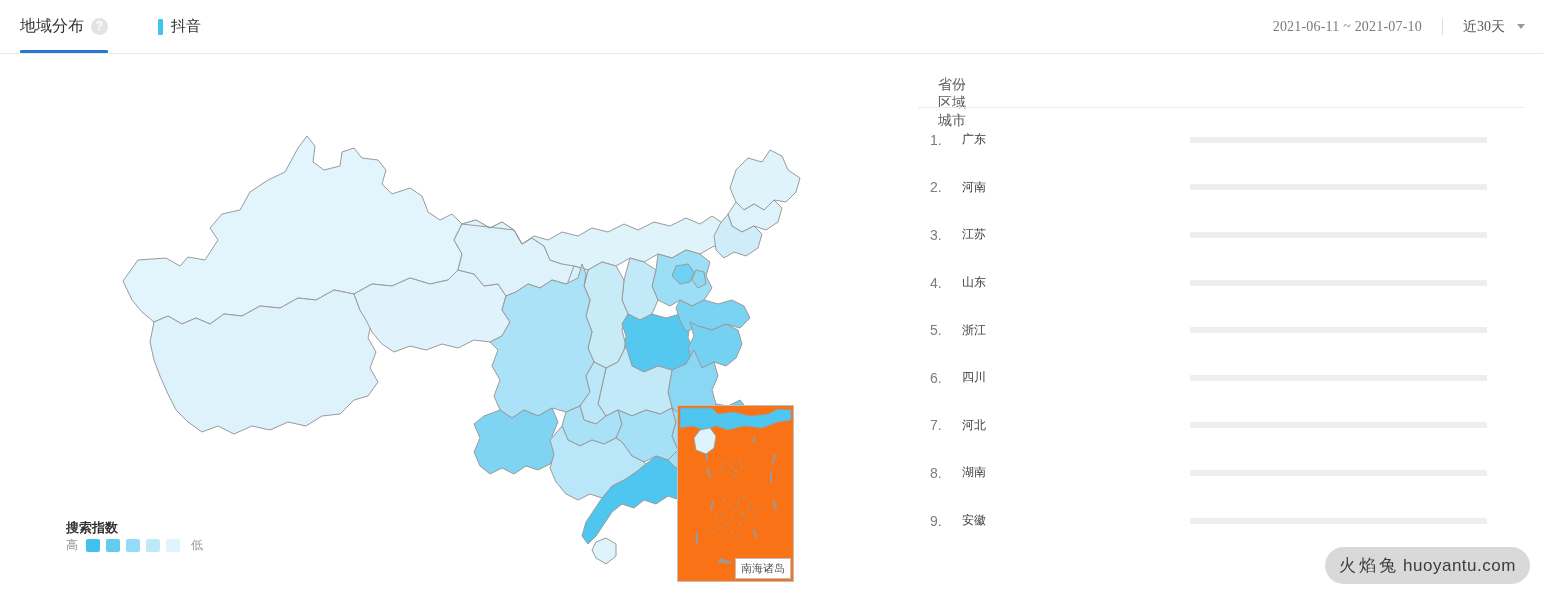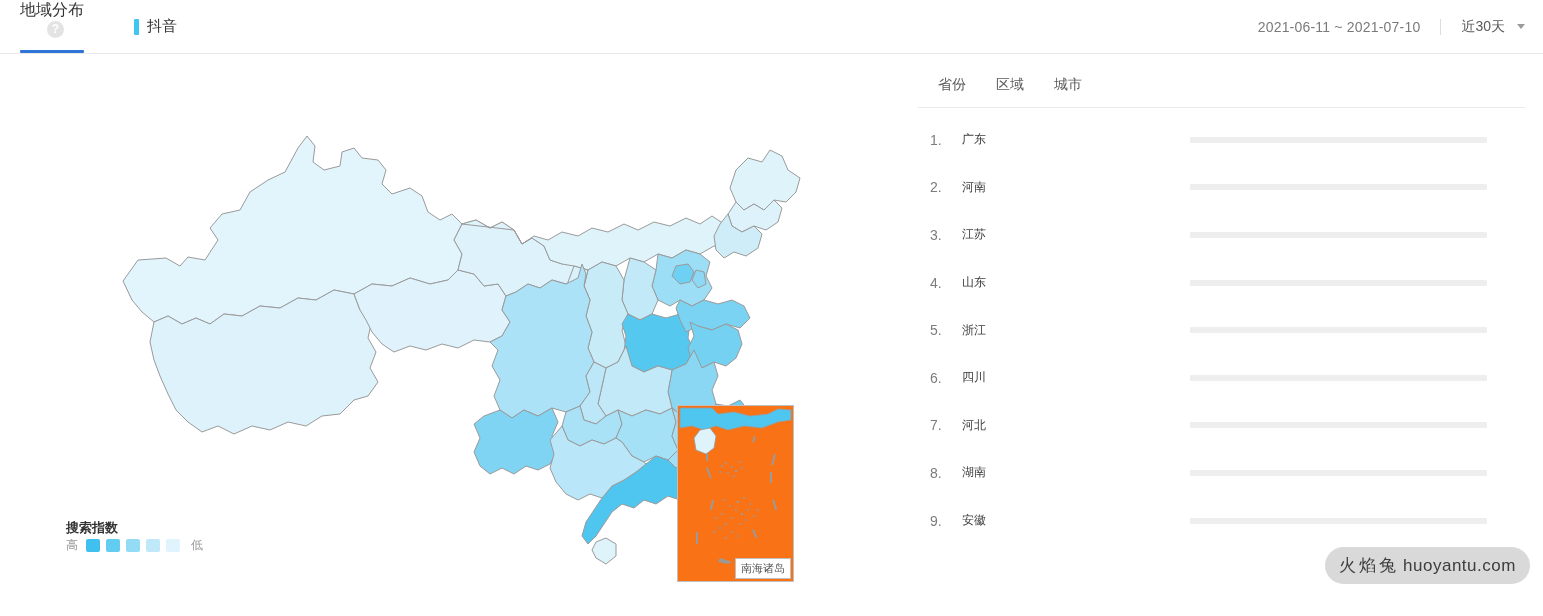--- a/index.html
+++ b/index.html
@@ -14,36 +14,36 @@
 
   
   .header{
     position:absolute;left:0;top:0;width:1543px;height:54px;
     border-bottom:1px solid #e8e8e8;
     box-sizing:border-box;
   }
   .hdr-left{position:absolute;left:20px;top:0;height:53px;display:flex;align-items:center;}
   .tab-main{
     position:relative;height:53px;display:flex;align-items:center;
-    font-size:16px;color:#333;cursor:pointer;flex-direction:column;
+    font-size:16px;color:#333;cursor:pointer;
   }
   .tab-main .tab-underline{
     position:absolute;left:0;right:0;bottom:0;height:3px;background:#2d76d8;border-radius:1px;
   }
   .help-icon{
     width:17px;height:17px;border-radius:50%;background:#e3e3e3;color:#ffffff;
     font-size:12px;line-height:17px;text-align:center;margin-left:7px;
     display:inline-block;cursor:pointer;font-weight:bold;
   }
   .kw-wrap{display:flex;align-items:center;margin-left:50px;font-size:15px;color:#333;}
   .kw-marker{width:5px;height:16px;background:#3ec6ef;border-radius:1px;margin-right:8px;display:inline-block;}
 
   .hdr-right{
     position:absolute;right:18px;top:0;height:53px;display:flex;align-items:center;
-    font-size:14px;color:#7a7a7a;
+    font-size:14px;color:#7a7a7a;font-family:Liberation Serif, serif;
   }
   .date-range{letter-spacing:.2px;}
   .vdiv{width:1px;height:16px;background:#dcdcdc;margin:0 20px;}
   .range-select{display:flex;align-items:center;cursor:pointer;color:#5a5a5a;}
   .caret{
     margin-left:12px;width:0;height:0;
     border-left:4px solid transparent;border-right:4px solid transparent;
     border-top:5px solid #9a9a9a;display:inline-block;
   }
 
@@ -62,21 +62,21 @@
   .legend{position:absolute;left:66px;top:465px;}
   .legend-title{font-size:13px;color:#333;font-weight:bold;}
   .legend-scale{display:flex;align-items:center;}
   .legend-scale .lbl{font-size:12px;color:#999;}
   .sw{width:14px;height:13px;border-radius:2px;margin:0 3px;display:inline-block;}
   .legend-scale .lbl.left{margin-right:5px;}
   .legend-scale .lbl.right{margin-left:8px;}
 
   
   .list-panel{position:absolute;left:900px;top:54px;width:643px;height:562px;}
-  .subtabs{position:absolute;left:38px;top:22px;display:flex;font-size:14px;color:#5b5b5b;}
+  .subtabs{position:absolute;left:38px;top:22px;display:flex;font-size:14px;color:#5b5b5b;flex-direction:column;}
   .subtab{margin-right:30px;cursor:pointer;}
   .subtab.active{color:#5b5b5b;}
   .list-sep{position:absolute;left:18px;top:53px;width:607px;height:1px;background:#ebebeb;}
 
   .rank-list{position:absolute;left:0;top:62px;width:643px;}
   .rank-row{position:relative;height:47.6px;display:flex;align-items:center;}
   .rank-idx{
     position:absolute;left:30px;width:28px;text-align:left;
     font-size:14px;color:#7c7c7c;
   }

